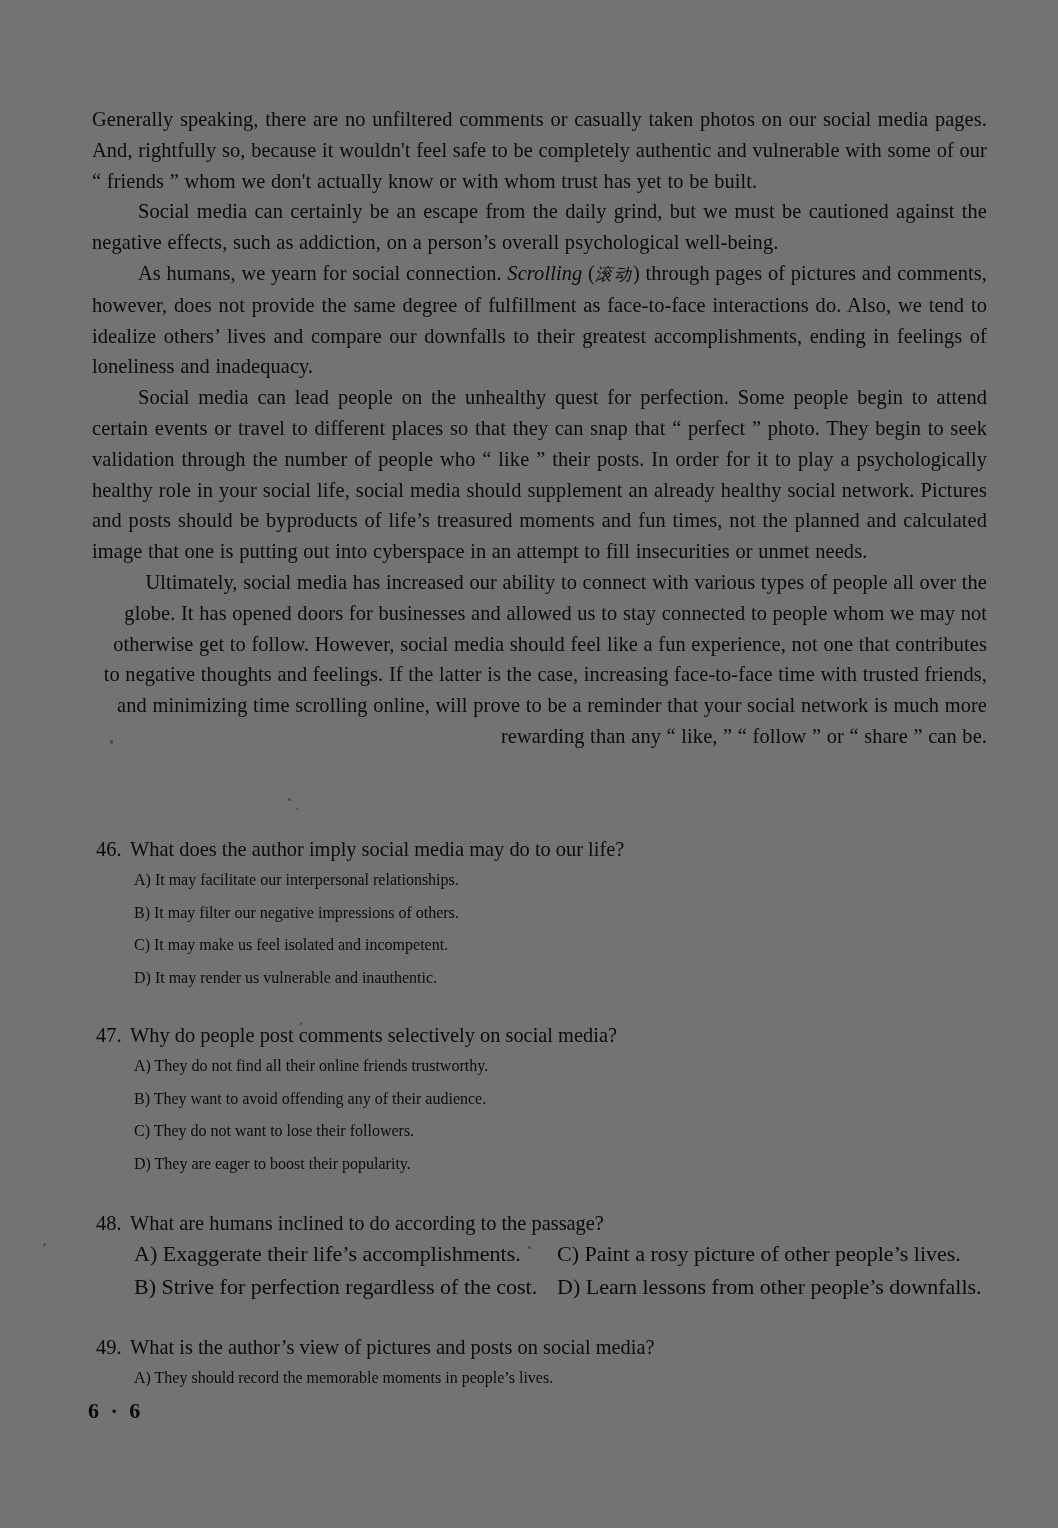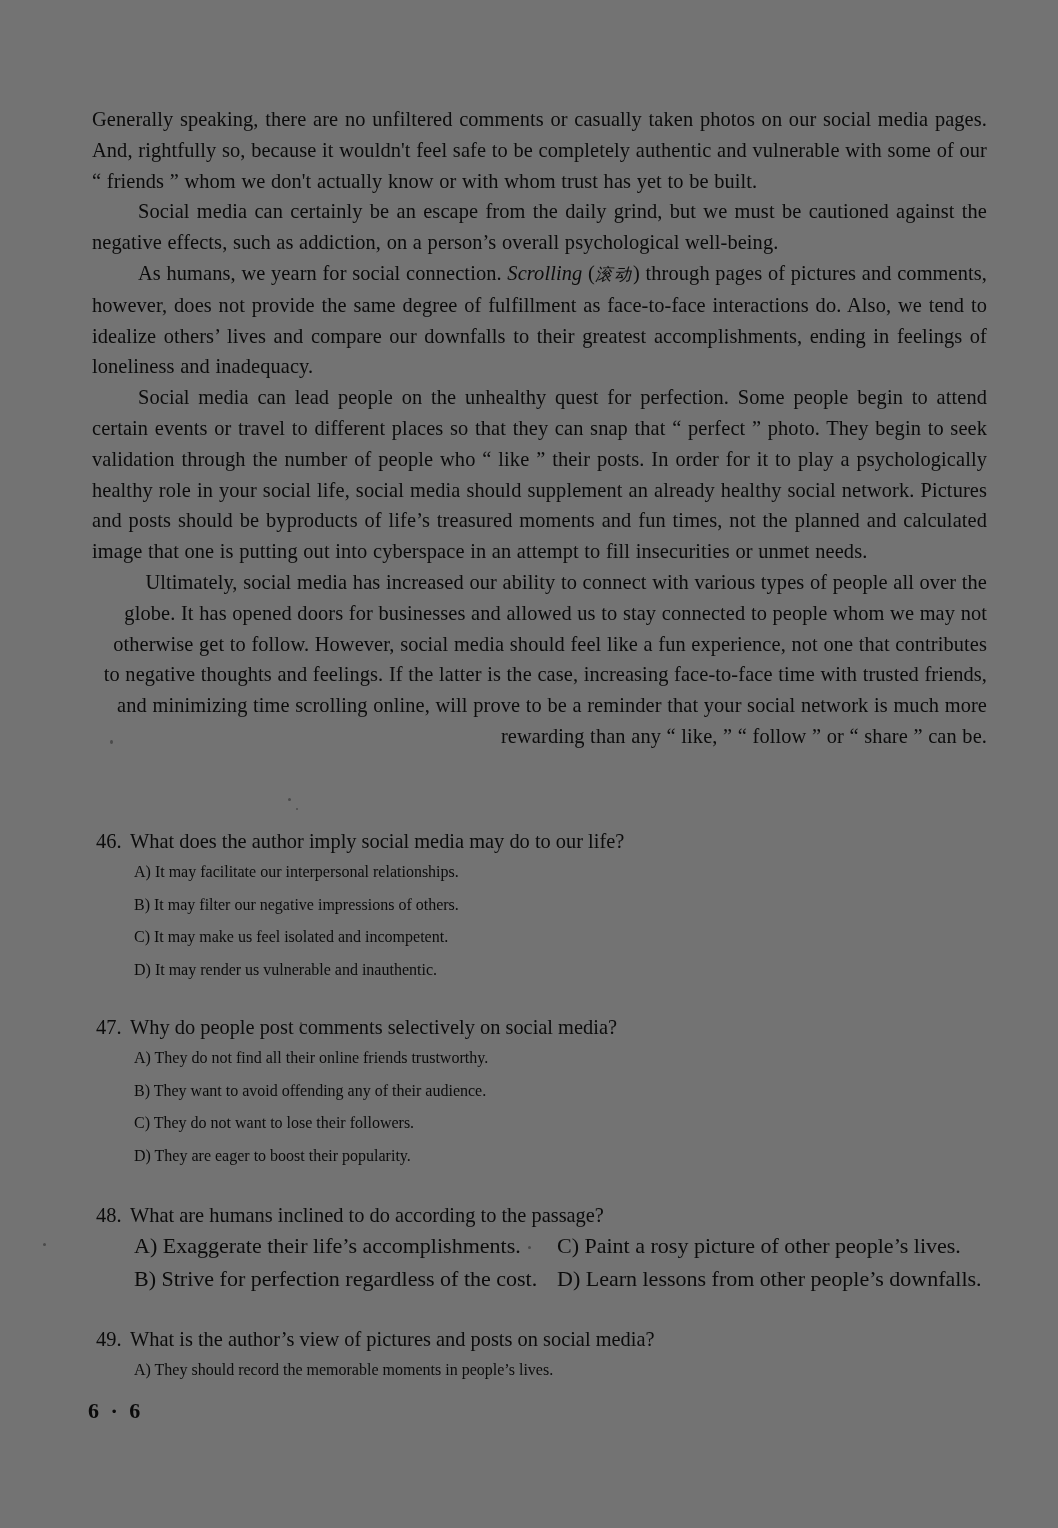--- a/index.html
+++ b/index.html
@@ -53,20 +53,21 @@
     letter-spacing: 2px;
   }
   .q-block {
     position: absolute;
     width: 920px;
   }
   .q-stem {
     font-size: 20.4px;
     line-height: 30px;
     white-space: nowrap;
+    margin-top: 8px;
   }
   .q-num {
     display: inline-block;
     width: 34px;
   }
   .opt-list {
     margin: 0;
     padding: 0;
     list-style: none;
   }

